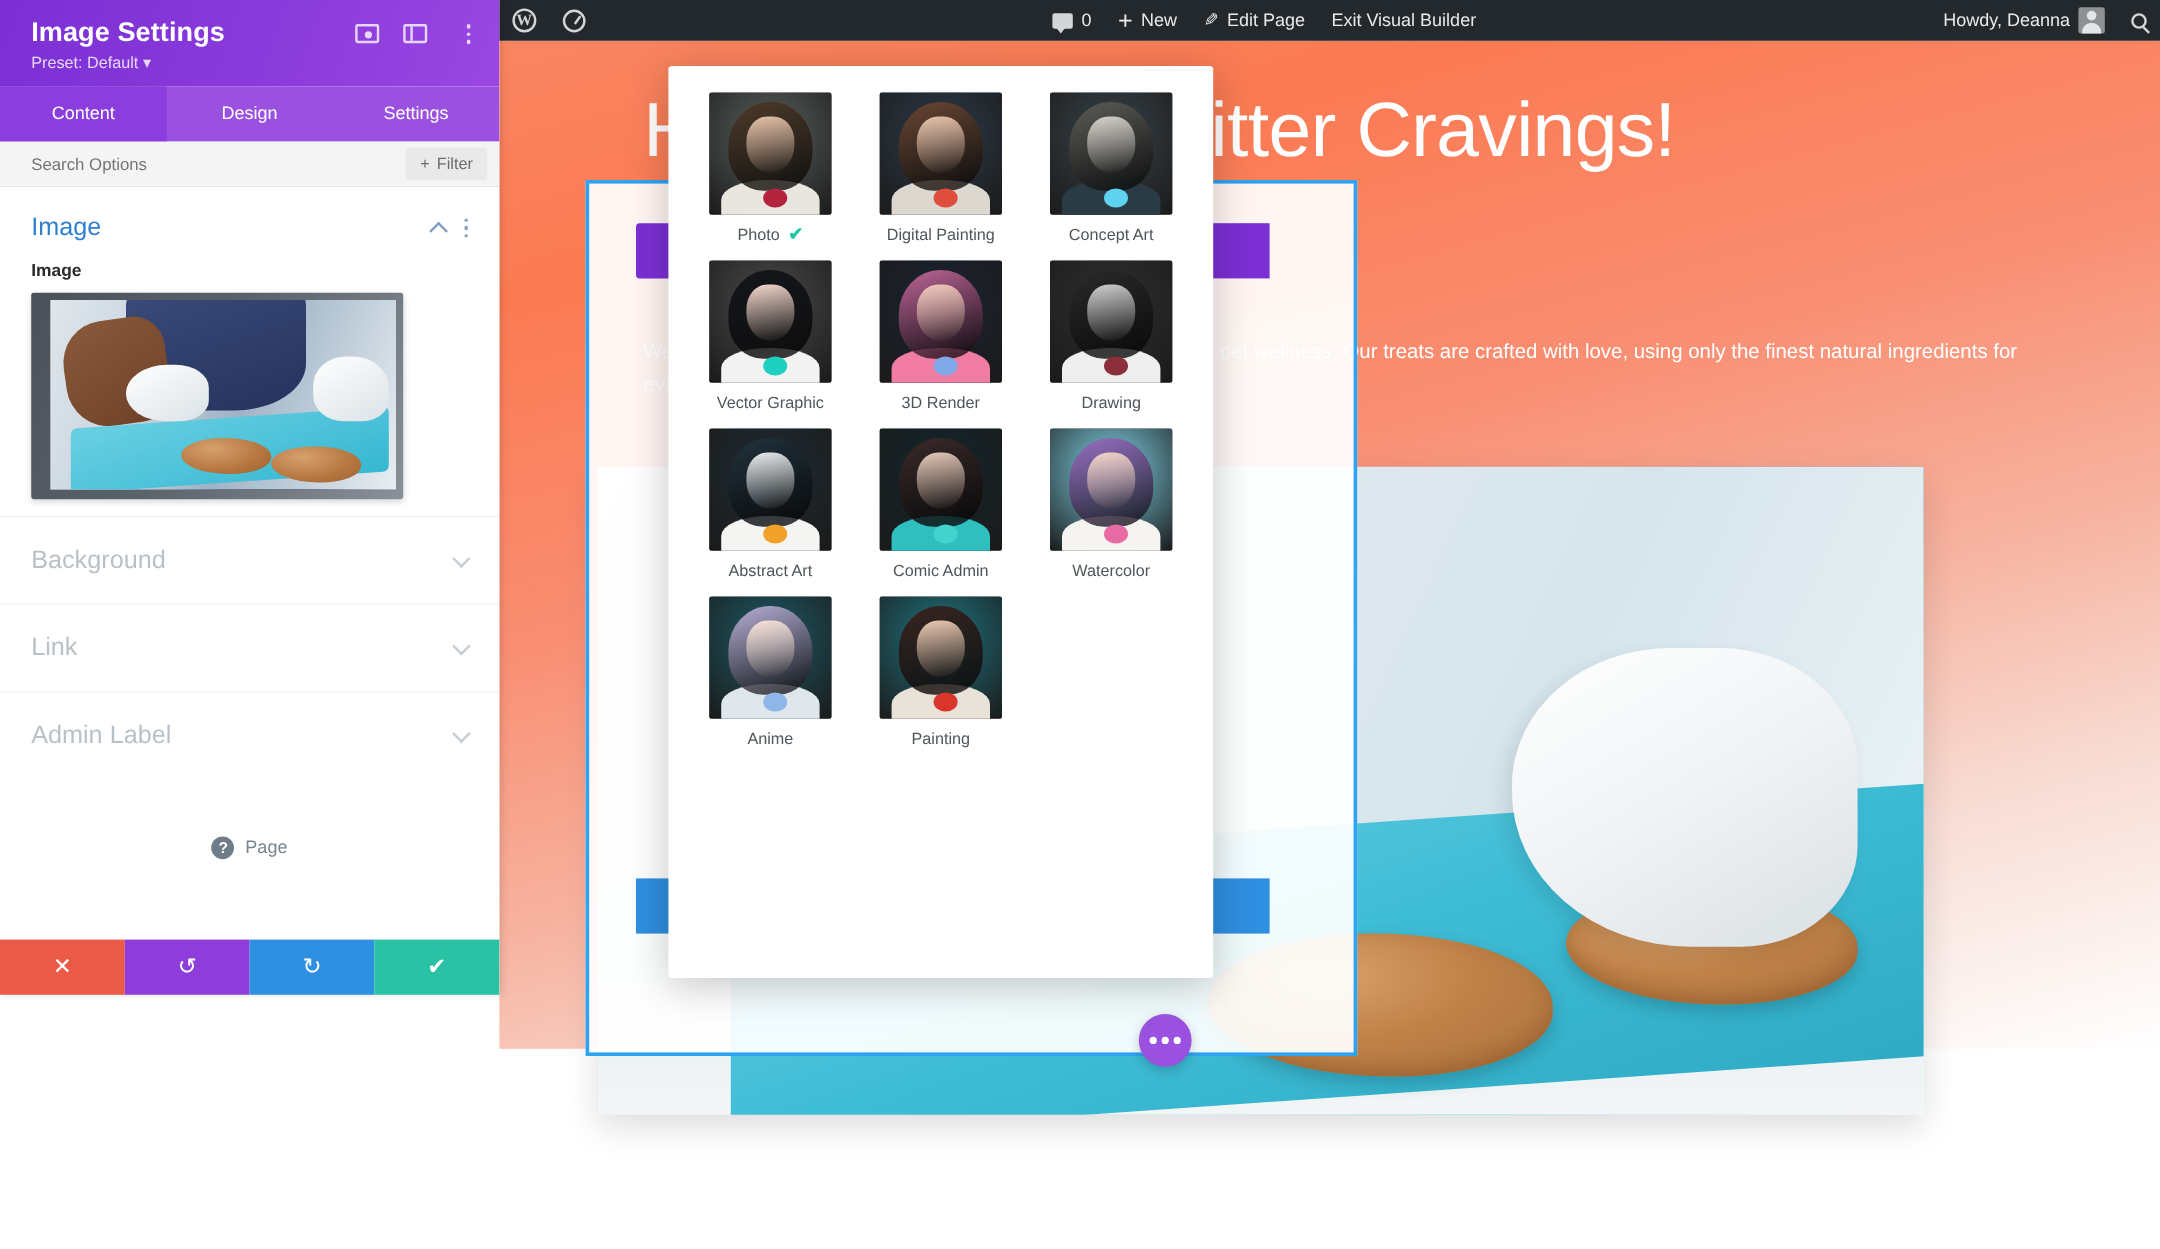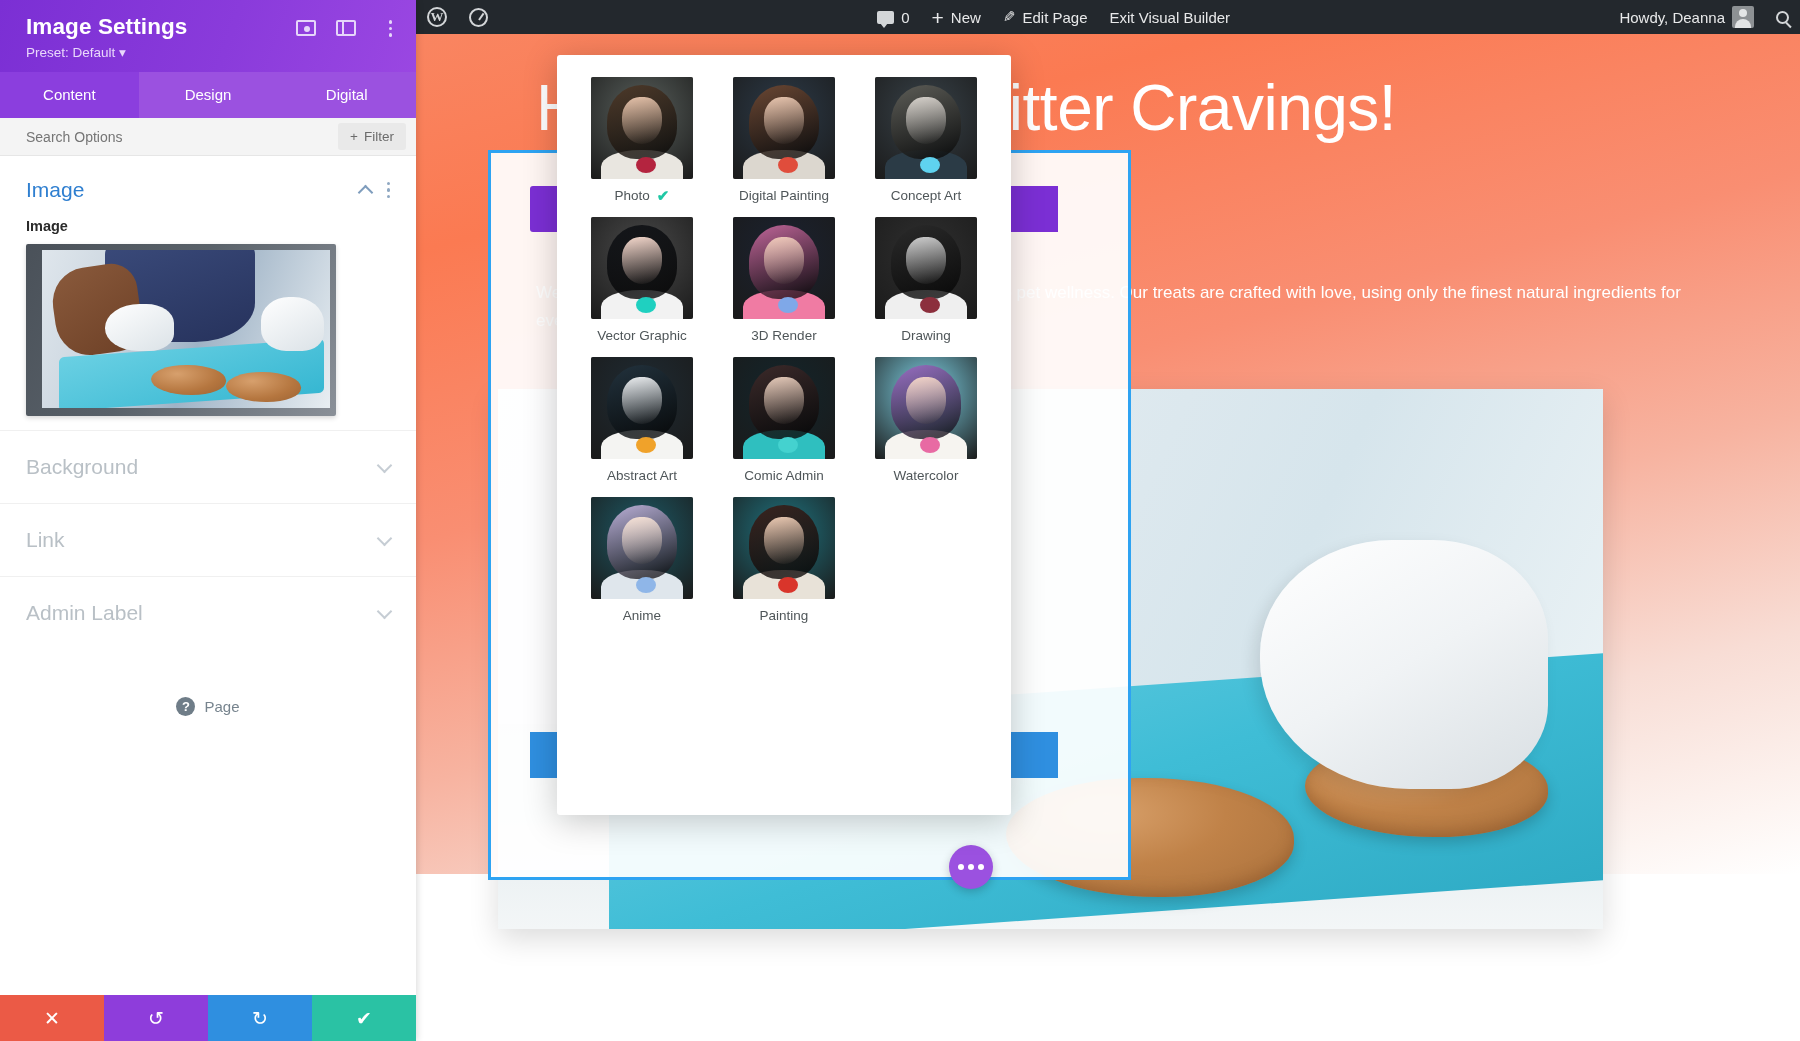--- a/index.html
+++ b/index.html
@@ -165,21 +165,21 @@
   
   .th { position: absolute; inset: 0; }
   .th .bgl { position: absolute; inset: 0; }
   .th .hair { position: absolute; left: 16%; top: 8%; width: 68%; height: 72%; border-radius: 50% 50% 42% 42%; }
   .th .face { position: absolute; left: 30%; top: 20%; width: 40%; height: 46%; border-radius: 46% 46% 52% 52%; }
   .th .body { position: absolute; left: 10%; bottom: -6%; width: 80%; height: 34%; border-radius: 48% 48% 0 0; }
   .th .acc  { position: absolute; border-radius: 50%; }
 
   
   .sidebar {
-    position: absolute; left: 0; top: 0; width: 416px; height: 1041px;
+    position: absolute; left: 0; top: 0; width: 416px; height: 829px;
     background: #ffffff; z-index: 80;
     box-shadow: 2px 0 6px rgba(0,0,0,0.12);
     display: flex; flex-direction: column;
   }
   .sb-head {
     background: linear-gradient(110deg, #7b2fd4 0%, #8a3bdb 55%, #9a47e2 100%);
     padding: 14px 20px 12px 26px; position: relative;
   }
   .sb-title { color: #ffffff; font-size: 22.5px; font-weight: 700; letter-spacing: 0.1px; }
   .sb-preset { color: #e9d7fb; font-size: 13.5px; margin-top: 4px; }
@@ -512,21 +512,21 @@
       <div class="sb-head-ico ico-kebab">
         <i></i>
         <i></i>
         <i></i>
       </div>
     </div>
 
     <div class="sb-tabs">
       <div class="sb-tab active">Content</div>
       <div class="sb-tab">Design</div>
-      <div class="sb-tab">Digital</div>
+      <div class="sb-tab">Settings</div>
     </div>
 
     <div class="sb-search">
       <input type="text" placeholder="Search Options" style="">
       <div class="filter-btn">
         <span>+</span>
         <span>Filter</span>
       </div>
     </div>
 

